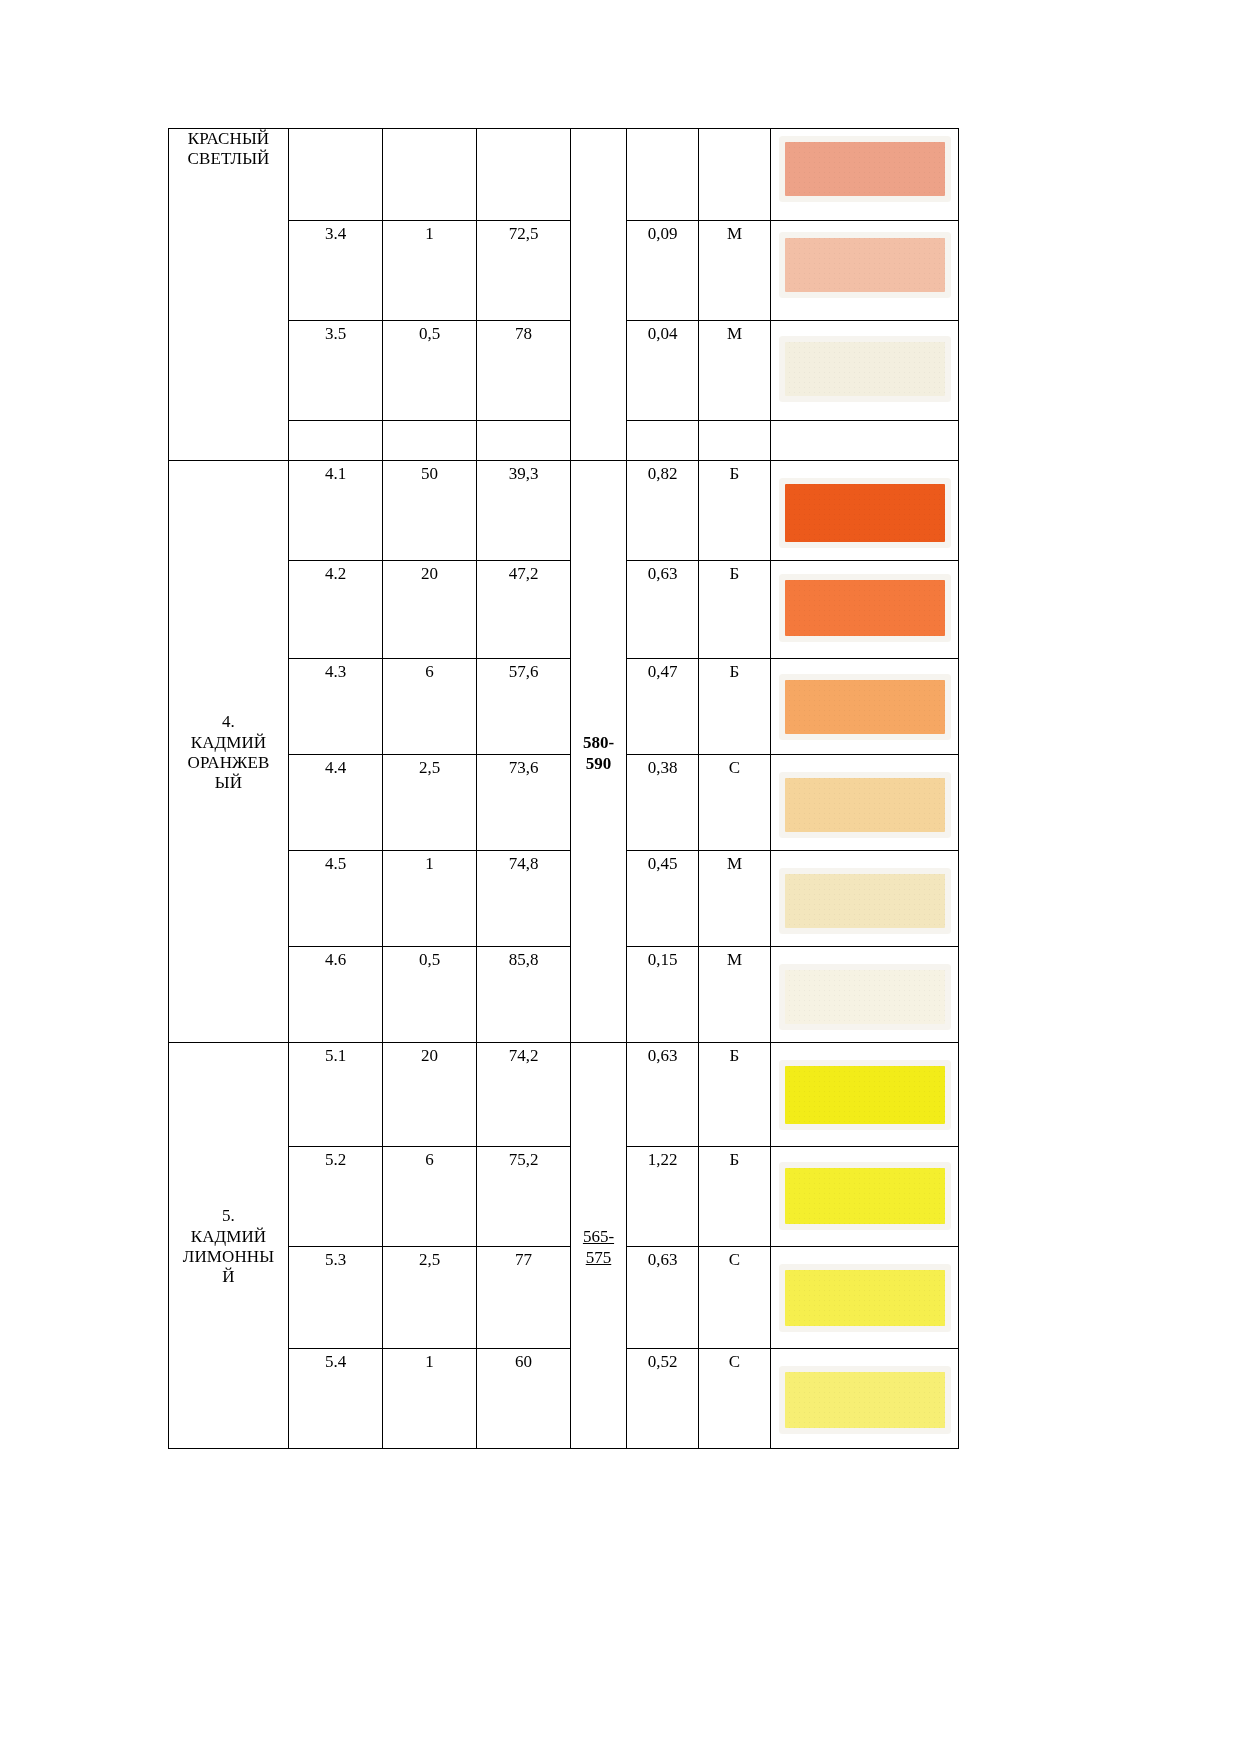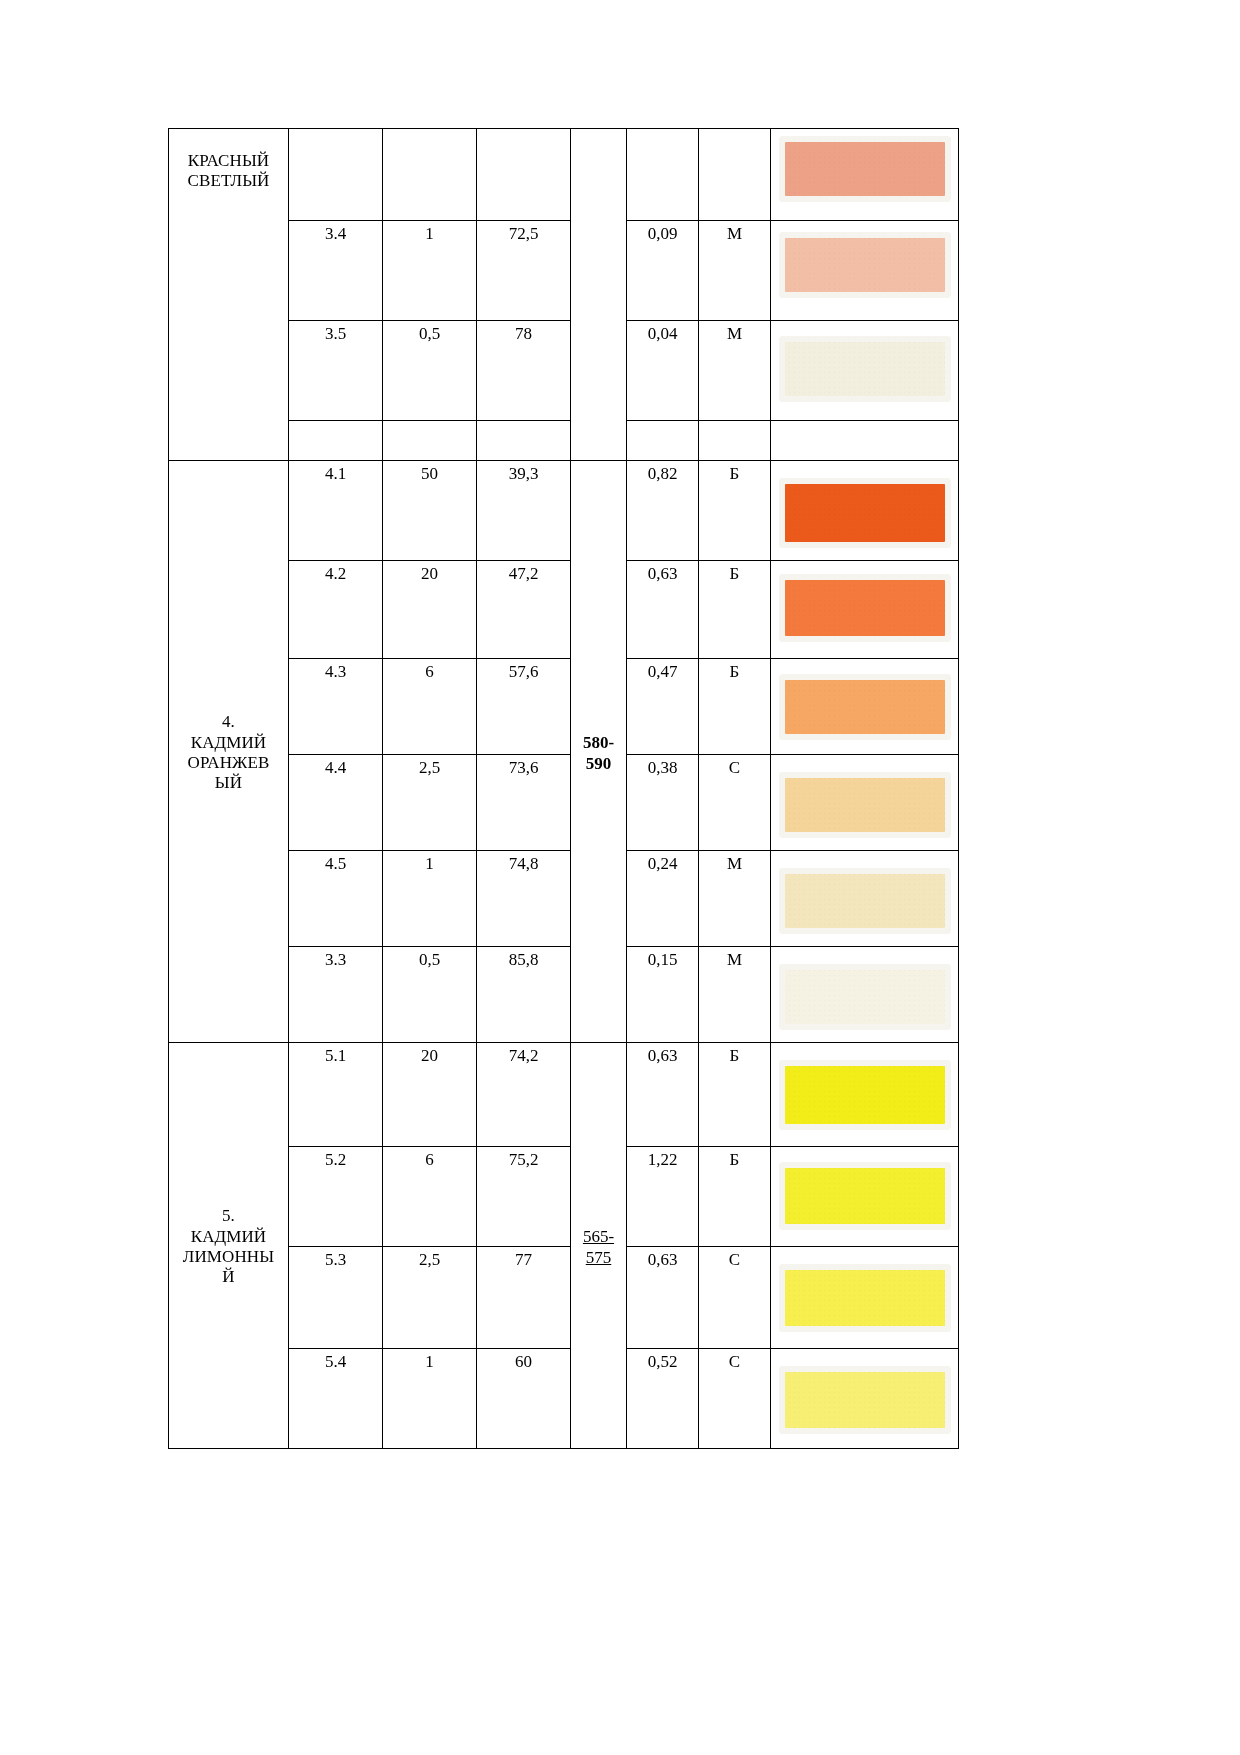--- a/index.html
+++ b/index.html
@@ -65,21 +65,21 @@
     border-left: 2.2px solid #000000;
     text-align: left;
     padding-left: 8px;
     vertical-align: bottom;
     font-size: 17.5px;
     line-height: 1.2;
     letter-spacing: 0.1px;
   }
   td.name-cell.top-label {
     vertical-align: top;
-    padding-top: 22px;
+    padding-top: 0;
     margin-top: 28px;
   }
 
   
   td.wave-cell {
     border: none;
     vertical-align: top;
     padding-top: 4px;
     font-size: 17px;
     line-height: 1.25;
@@ -257,31 +257,31 @@
             <div class="swatch-frame">
               <div class="swatch" style="left: 10px; top: 20px; width: 160px; height: 54px; background-color: rgb(245, 212, 154);"></div>
             </div>
           </td>
         </tr>
 
         <tr>
           <td style="height:92px">4.5</td>
           <td>1</td>
           <td>74,8</td>
-          <td>0,24</td>
+          <td>0,45</td>
           <td>М</td>
           <td class="swatch-cell">
             <div class="swatch-frame">
               <div class="swatch" style="left: 10px; top: 20px; width: 160px; height: 54px; background-color: rgb(243, 230, 189);"></div>
             </div>
           </td>
         </tr>
 
         <tr>
-          <td style="height:92px">3.3</td>
+          <td style="height:92px">4.6</td>
           <td>0,5</td>
           <td>85,8</td>
           <td>0,15</td>
           <td>М</td>
           <td class="swatch-cell">
             <div class="swatch-frame">
               <div class="swatch" style="left: 10px; top: 20px; width: 160px; height: 54px; background-color: rgb(246, 242, 227);"></div>
             </div>
           </td>
         </tr>

